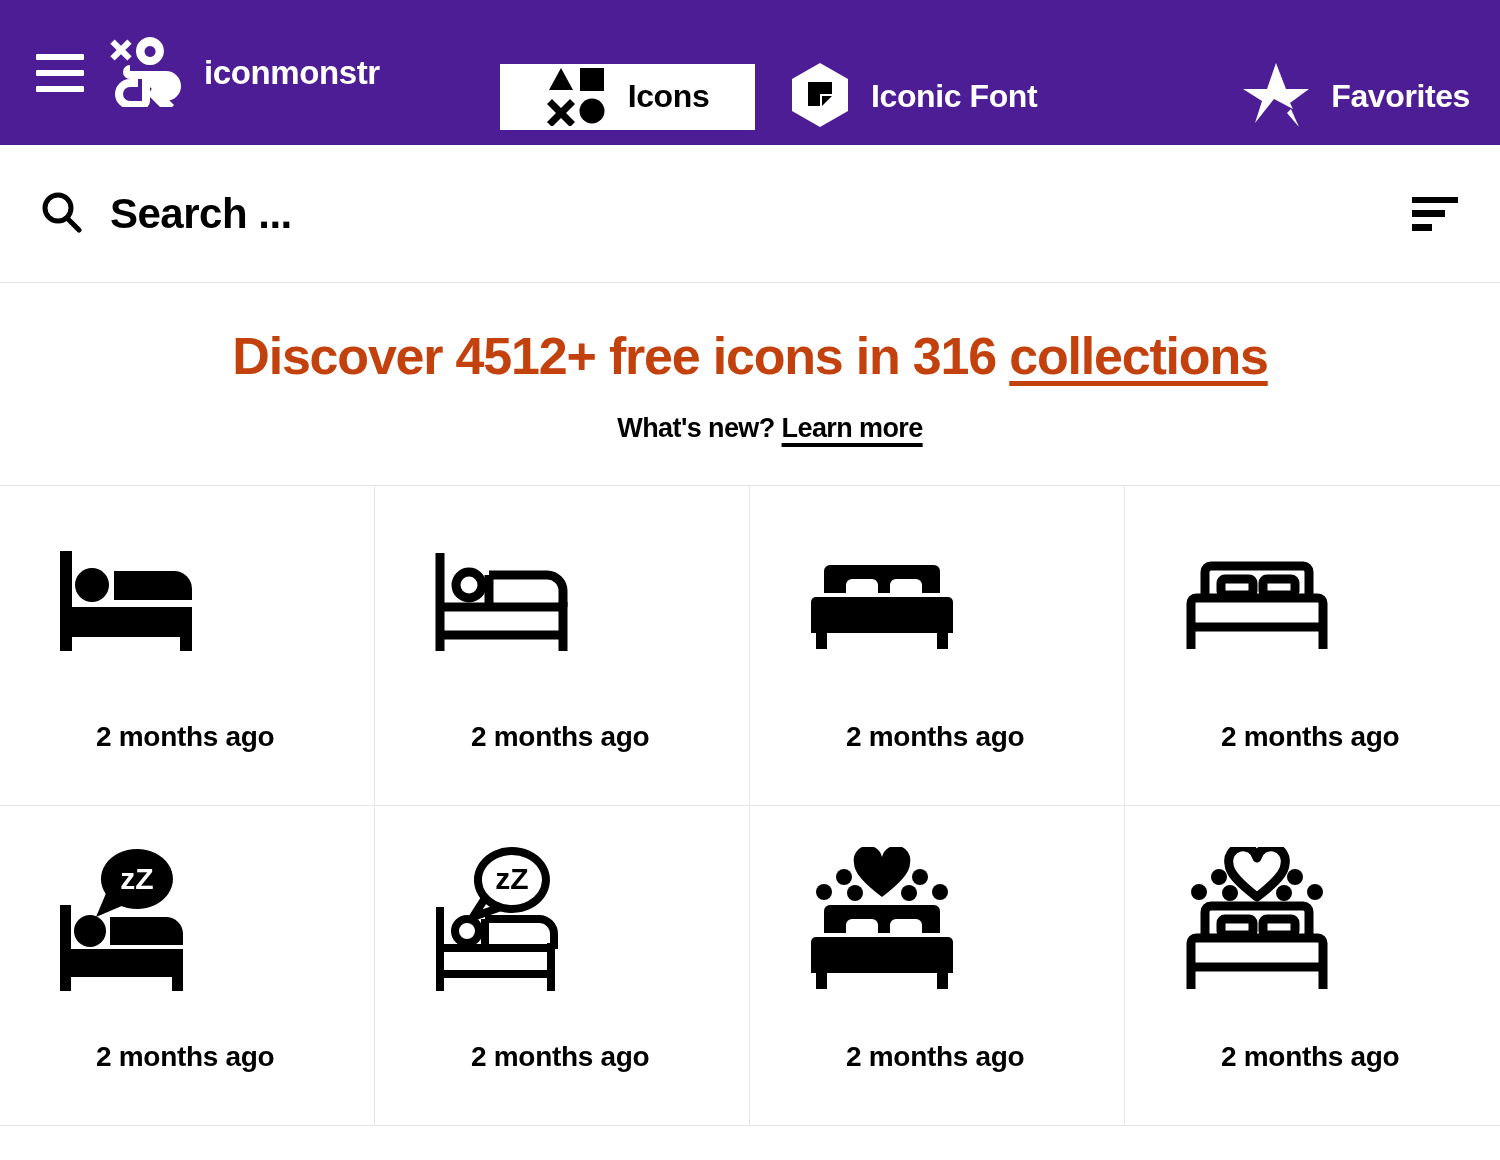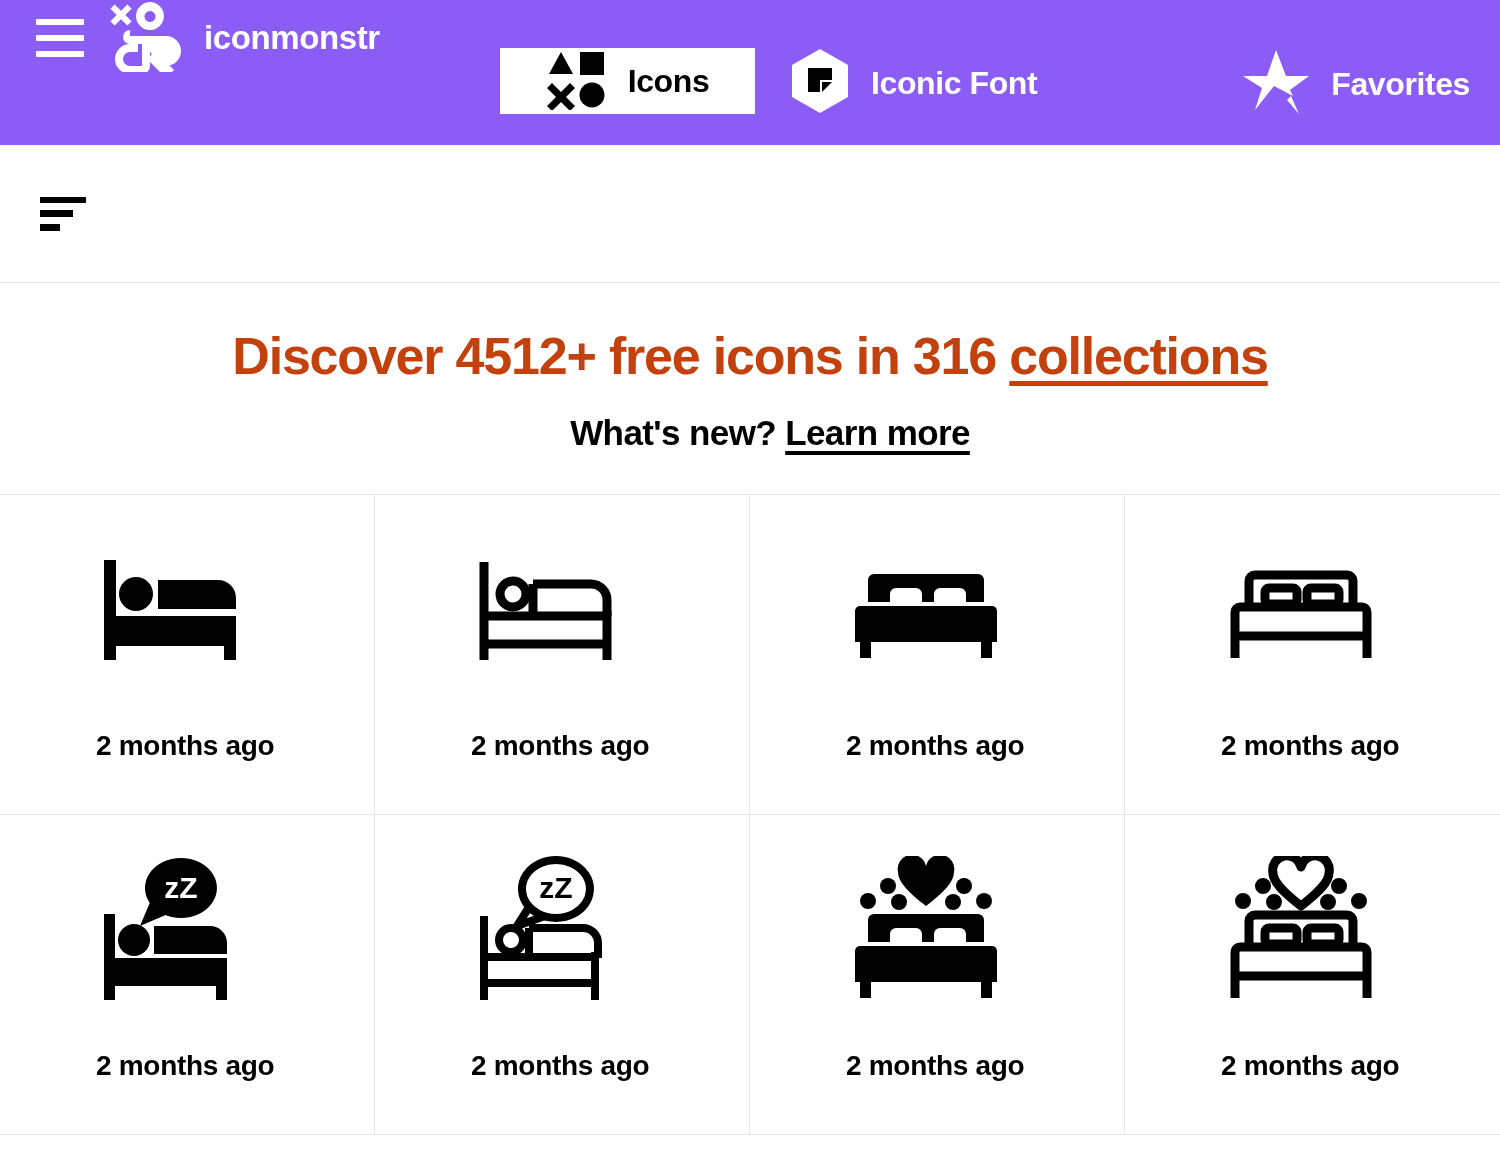--- a/index.html
+++ b/index.html
@@ -8,23 +8,23 @@
     width: 1500px;
     height: 1160px;
     background: #ffffff;
     font-family: "Liberation Sans", sans-serif;
     overflow: hidden;
   }
 
   
   .topnav {
     height: 145px;
-    background: #8b5cf6;
-    display: flex;
-    align-items: flex-start;
+    background: #4c1d95;
+    display: flex;
+    align-items: center;
     position: relative;
   }
 
   .nav-left {
     display: flex;
     align-items: center;
     padding-left: 36px;
     gap: 26px;
     width: 500px;
     flex: 0 0 500px;
@@ -142,21 +142,21 @@
     line-height: 1.15;
   }
   .hero-title .u-link {
     text-decoration: underline;
     text-decoration-thickness: 5px;
     text-underline-offset: 7px;
     cursor: pointer;
   }
   .hero-sub {
     margin-top: 26px;
-    font-size: 35px;
+    font-size: 27px;
     font-weight: bold;
     letter-spacing: -0.6px;
     color: #000;
     padding-left: 40px;
   }
   .hero-sub .u-link {
     text-decoration: underline;
     text-decoration-thickness: 4px;
     text-underline-offset: 6px;
     cursor: pointer;
@@ -177,21 +177,21 @@
     flex-direction: column;
     cursor: pointer;
     position: relative;
   }
   .cell:nth-child(4n) { border-right: none; }
   .cell-icon {
     flex: 1 1 auto;
     display: flex;
     align-items: center;
     justify-content: flex-start;
-    padding-left: 96px;
+    padding-left: 52px;
   }
   .cell-caption {
     font-size: 28px;
     font-weight: bold;
     letter-spacing: -0.3px;
     color: #000;
     padding: 0 0 52px 96px;
   }
 </style>
 </head>
@@ -253,20 +253,29 @@
       <svg width="70" height="68" viewBox="0 0 70 68" fill="#ffffff">
         <path d="M35 2 L45 28 L68 28 L49 42 L52 48 L33 38 L14 62 L21 40 L2 28 L26 28 Z"></path>
         <path d="M46 52 L58 66 L50 48 Z"></path>
       </svg>
     </span>
     <span class="tab-label">Favorites</span>
   </a>
 </div>
 
 <div class="searchbar">
+  <div class="search-left">
+    <span>
+      <svg width="42" height="42" viewBox="0 0 42 42" fill="none" stroke="#000000" stroke-width="5">
+        <circle cx="18" cy="17" r="13"></circle>
+        <line x1="27" y1="27" x2="39" y2="39" stroke-linecap="round"></line>
+      </svg>
+    </span>
+    <input class="search-input" type="text" value="" placeholder="Search ..." style="">
+  </div>
   <div class="sort-icon">
     <i></i>
     <i></i>
     <i></i>
   </div>
 </div>
 
 <div class="hero">
   <h1 class="hero-title">
     <span>Discover 4512+ free icons in 316 </span><a class="u-link">collections</a>

